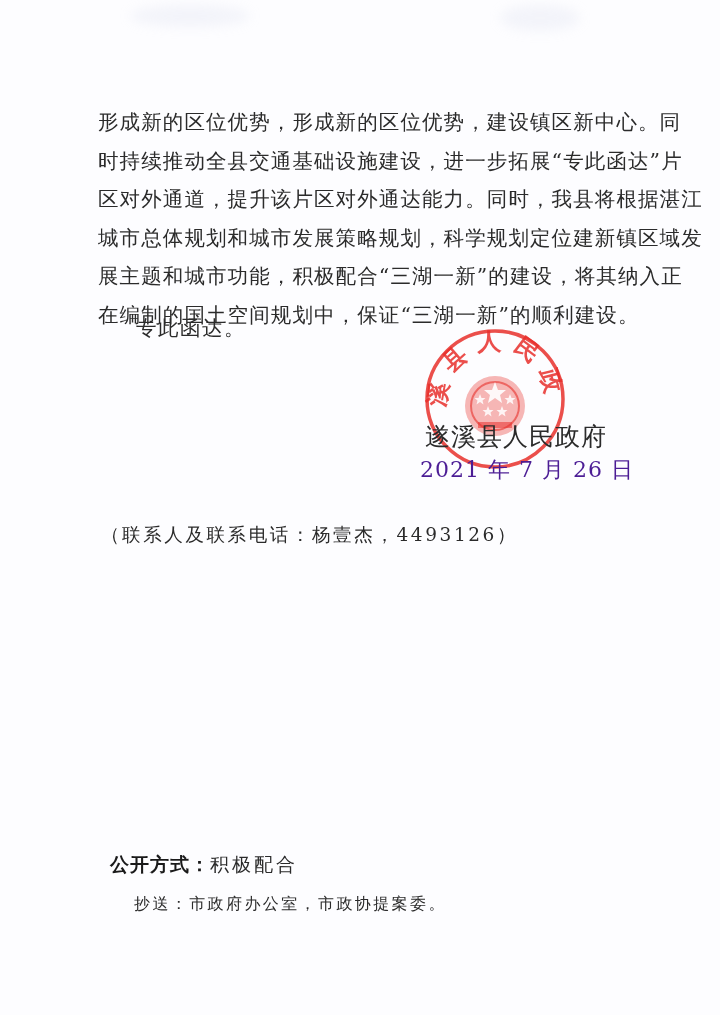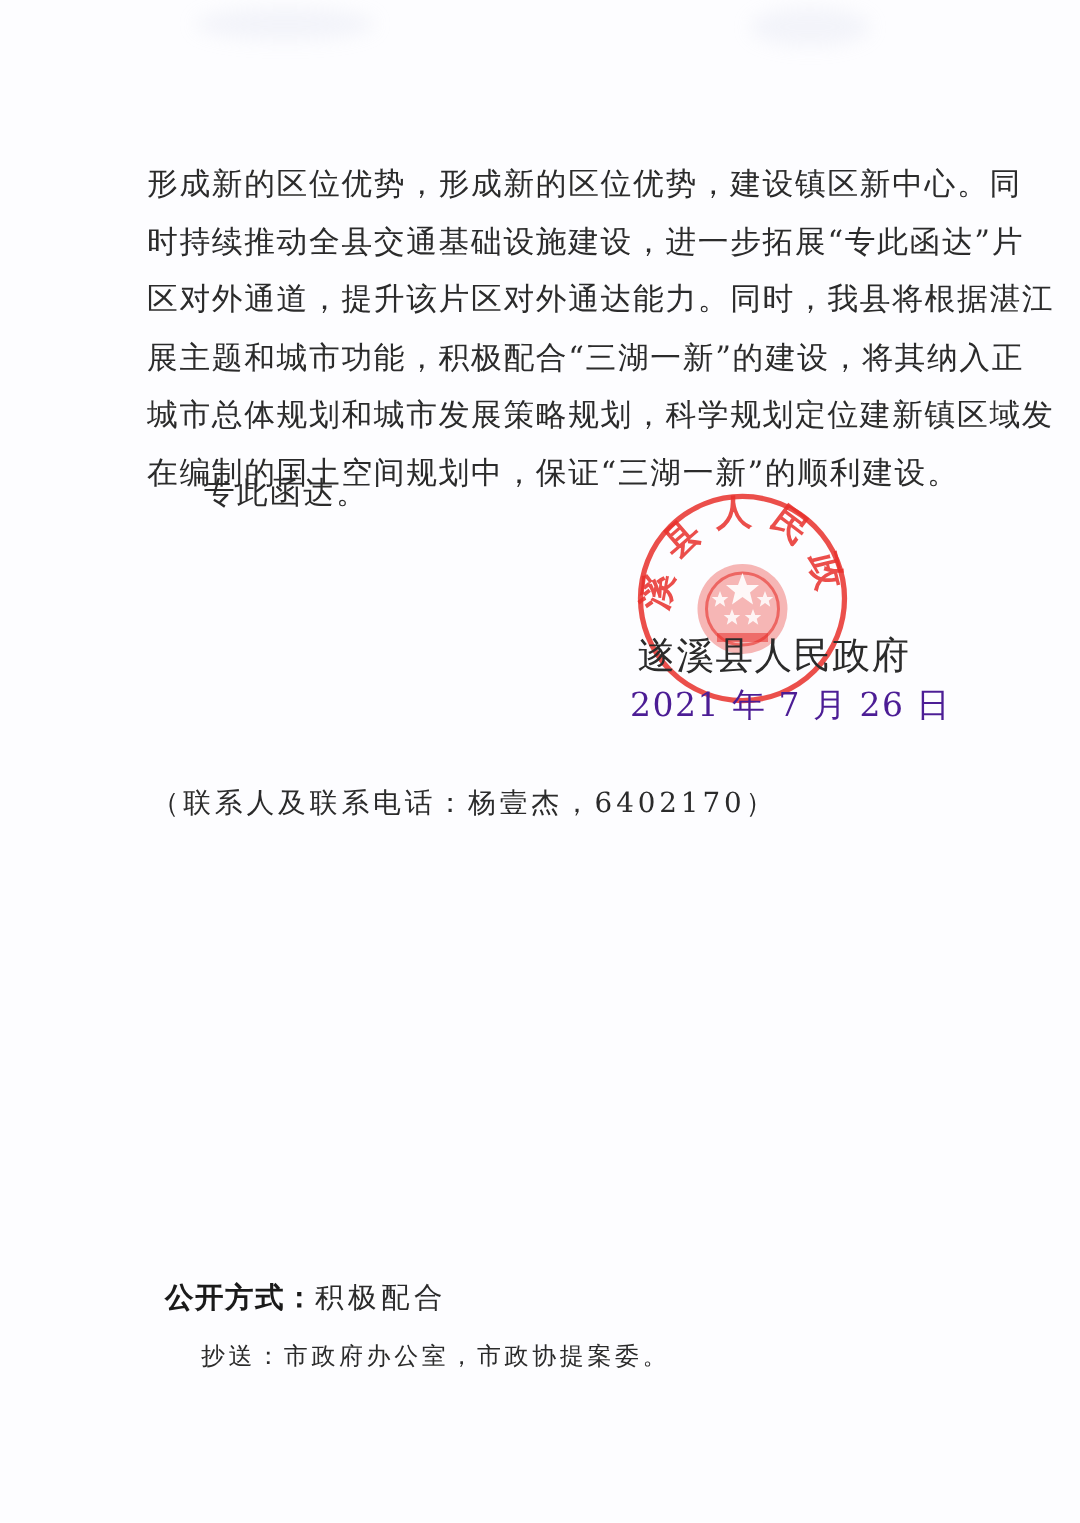--- a/index.html
+++ b/index.html
@@ -114,22 +114,22 @@
 
 <div class="page">
 
   <div class="scan-smudge" style="left:130px;top:5px;width:120px;height:22px;"></div>
   <div class="scan-smudge" style="left:500px;top:5px;width:80px;height:26px;"></div>
 
   <div class="body-text">
     <span class="body-line">形成新的区位优势，形成新的区位优势，建设镇区新中心。同</span>
     <span class="body-line">时持续推动全县交通基础设施建设，进一步拓展“专此函达”片</span>
     <span class="body-line">区对外通道，提升该片区对外通达能力。同时，我县将根据湛江</span>
+    <span class="body-line">城市总体规划和城市发展策略规划，科学规划定位建新镇区域发</span>
     <span class="body-line">展主题和城市功能，积极配合“三湖一新”的建设，将其纳入正</span>
-    <span class="body-line">城市总体规划和城市发展策略规划，科学规划定位建新镇区域发</span>
     <span class="body-line">在编制的国土空间规划中，保证“三湖一新”的顺利建设。</span>
   </div>
 
   <div class="closing">专此函达。</div>
 
   <div class="seal">
     <svg width="150" height="150" viewBox="0 0 150 150">
       <defs>
         <path id="sealArc" d="M 30 95 A 50 50 0 1 1 122 95"></path>
       </defs>
@@ -144,21 +144,21 @@
       <polygon points="90,70 91.5,74 95.5,74 92.5,76.5 93.5,80.5 90,78 86.5,80.5 87.5,76.5 84.5,74 88.5,74" fill="#ffffff" opacity="0.85"></polygon>
       <polygon points="68,82 69.5,86 73.5,86 70.5,88.5 71.5,92.5 68,90 64.5,92.5 65.5,88.5 62.5,86 66.5,86" fill="#ffffff" opacity="0.85"></polygon>
       <polygon points="82,82 83.5,86 87.5,86 84.5,88.5 85.5,92.5 82,90 78.5,92.5 79.5,88.5 76.5,86 80.5,86" fill="#ffffff" opacity="0.85"></polygon>
       <rect x="58" y="98" width="34" height="6" fill="#e8302c" opacity="0.55"></rect>
     </svg>
   </div>
 
   <div class="signer">遂溪县人民政府</div>
   <div class="date">2021 年 7 月 26 日</div>
 
-  <div class="contact">（联系人及联系电话：杨壹杰，6402170）</div>
+  <div class="contact">（联系人及联系电话：杨壹杰，4493126）</div>
 
   <div class="disclosure">
     <span class="disclosure-label">公开方式：</span><span class="disclosure-value">积极配合</span>
   </div>
 
   <div class="cc">抄送：市政府办公室，市政协提案委。</div>
 
 </div>
 
 </body></html>

